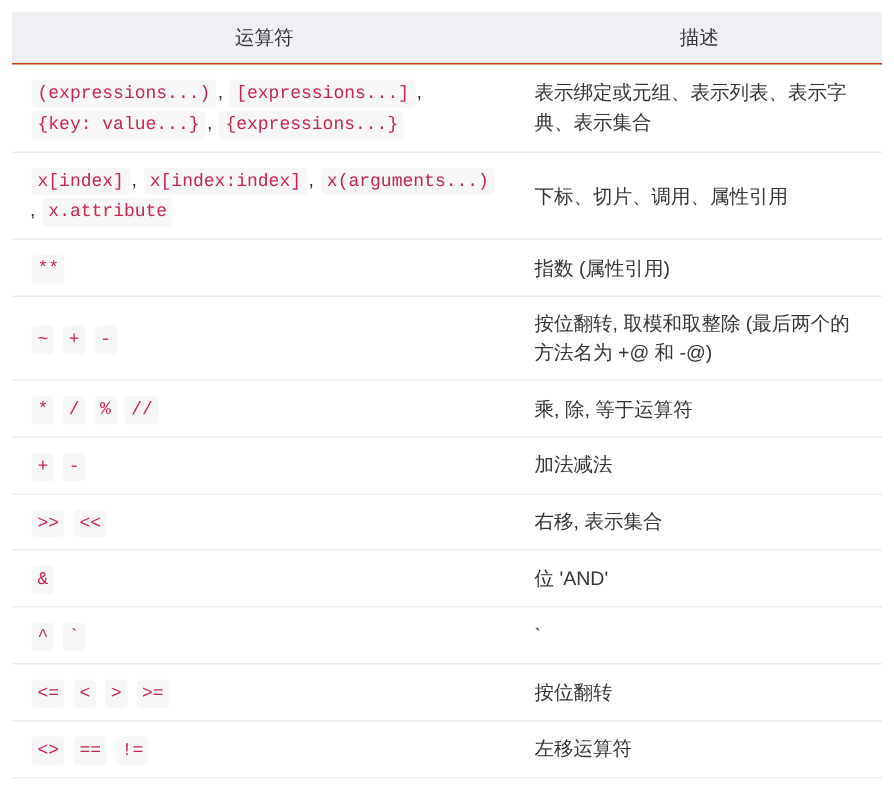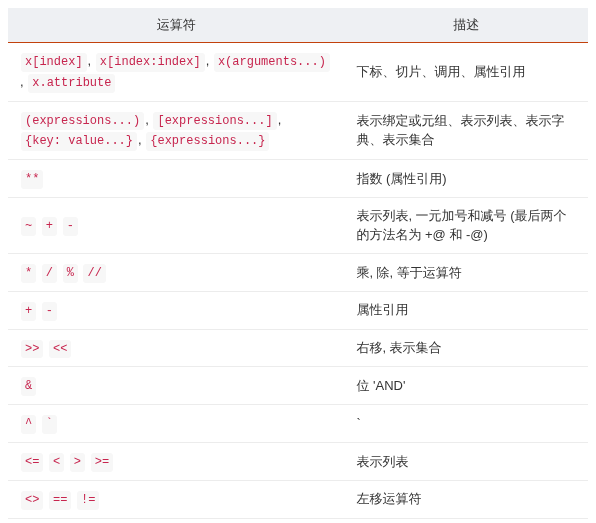--- a/index.html
+++ b/index.html
@@ -55,58 +55,58 @@
 
 <table>
   <thead>
     <tr>
       <th>运算符</th>
       <th>描述</th>
     </tr>
   </thead>
   <tbody id="tbody">
       <tr>
+        <td><code>(expressions...)</code><span class="sep">, </span><code>[expressions...]</code><span class="sep">, </span><code>{key: value...}</code><span class="sep">, </span><code>{expressions...}</code></td>
+        <td>表示绑定或元组、表示列表、表示字典、表示集合</td>
+      </tr>
+      <tr>
         <td><code>x[index]</code><span class="sep">, </span><code>x[index:index]</code><span class="sep">, </span><code>x(arguments...)</code><span class="sep">, </span><code>x.attribute</code></td>
         <td>下标、切片、调用、属性引用</td>
-      </tr>
-      <tr>
-        <td><code>(expressions...)</code><span class="sep">, </span><code>[expressions...]</code><span class="sep">, </span><code>{key: value...}</code><span class="sep">, </span><code>{expressions...}</code></td>
-        <td>表示绑定或元组、表示列表、表示字典、表示集合</td>
       </tr>
       <tr>
         <td><code>**</code></td>
         <td>指数 (属性引用)</td>
       </tr>
       <tr>
         <td><code>~</code> <code>+</code> <code>-</code></td>
-        <td>表示列表, 一元加号和减号 (最后两个的方法名为 +@ 和 -@)</td>
+        <td>按位翻转, 取模和取整除 (最后两个的方法名为 +@ 和 -@)</td>
       </tr>
       <tr>
         <td><code>*</code> <code>/</code> <code>%</code> <code>//</code></td>
         <td>乘, 除, 等于运算符</td>
       </tr>
       <tr>
         <td><code>+</code> <code>-</code></td>
-        <td>属性引用</td>
+        <td>加法减法</td>
       </tr>
       <tr>
         <td><code>&gt;&gt;</code> <code>&lt;&lt;</code></td>
         <td>右移, 表示集合</td>
       </tr>
       <tr>
         <td><code>&amp;</code></td>
         <td>位 'AND'</td>
       </tr>
       <tr>
         <td><code>^</code> <code>`</code></td>
         <td>`</td>
       </tr>
       <tr>
         <td><code>&lt;=</code> <code>&lt;</code> <code>&gt;</code> <code>&gt;=</code></td>
-        <td>表示列表</td>
+        <td>按位翻转</td>
       </tr>
       <tr>
         <td><code>&lt;&gt;</code> <code>==</code> <code>!=</code></td>
         <td>左移运算符</td>
       </tr>
       <tr>
         <td>       </td>
         <td>赋值运算符</td>
       </tr>
     </tbody>

